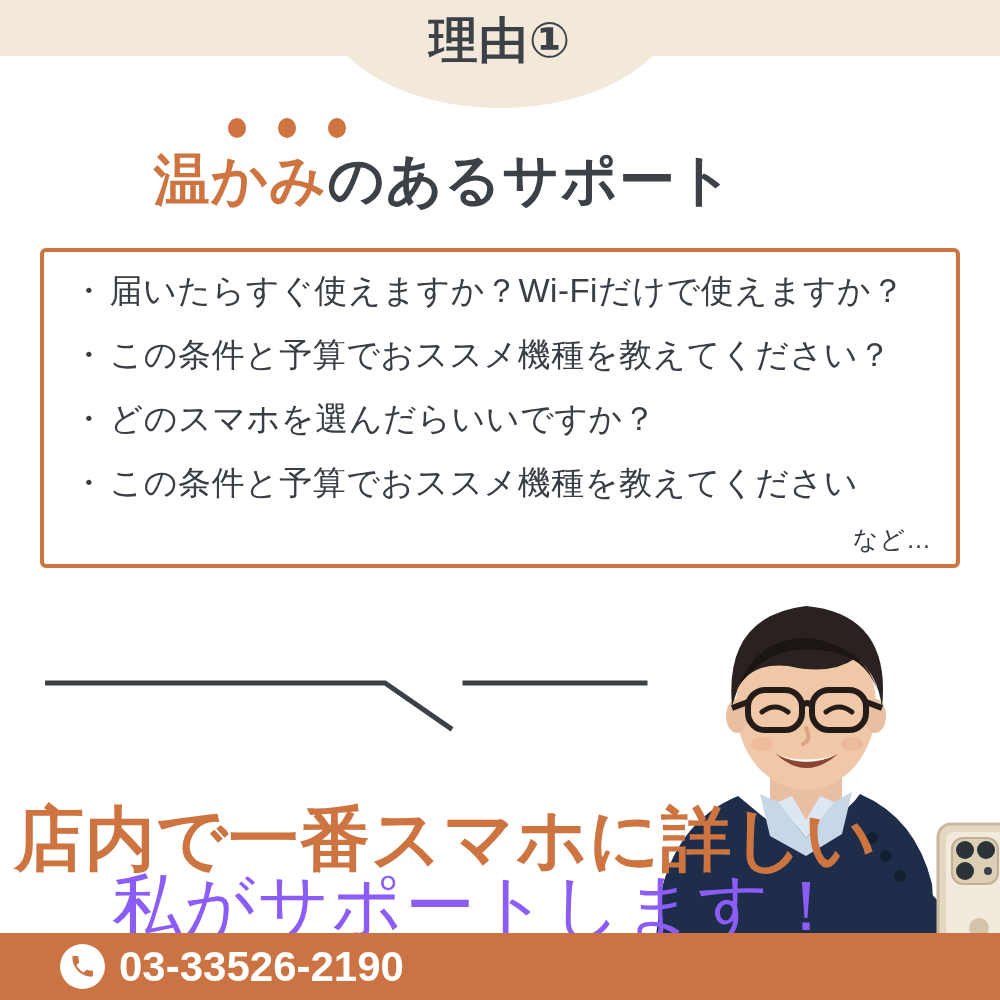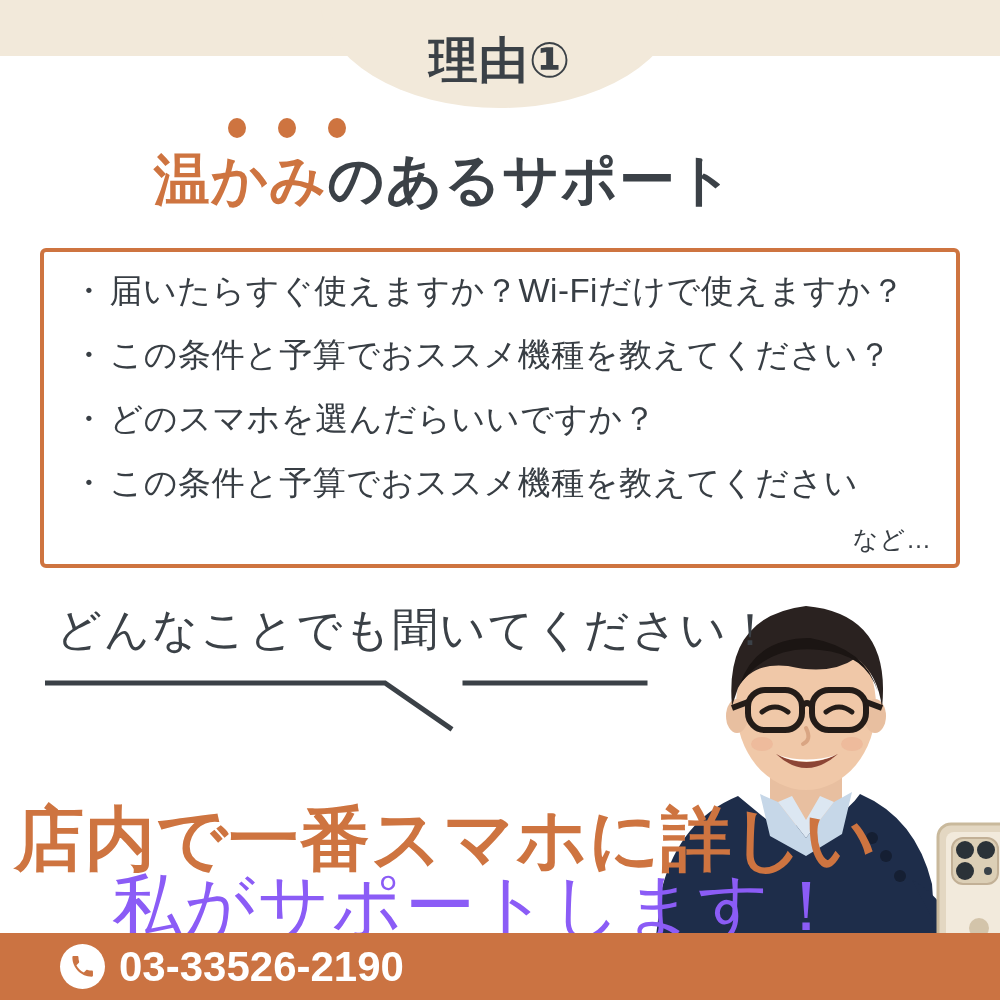--- a/index.html
+++ b/index.html
@@ -29,21 +29,21 @@
   .header-bulge {
     position:absolute;
     left:320px; top:-140px;
     width:360px; height:248px;
     background:#F2E9DA;
     border-radius:0 0 180px 180px / 0 0 110px 110px;
     z-index:1;
   }
   .header-title {
     position:absolute;
-    left:0; top:28px;
+    left:0; top:8px;
     width:1000px;
     text-align:center;
     font-size:49px;
     font-weight:bold;
     letter-spacing:1px;
     color:#3B4147;
     z-index:3;
     white-space:nowrap;
   }
 
@@ -216,21 +216,20 @@
   <div class="question-box">
     <ul class="question-list">
       <li><span class="b">・</span><span>届いたらすぐ使えますか？Wi-Fiだけで使えますか？</span></li>
       <li><span class="b">・</span><span>この条件と予算でおススメ機種を教えてください？</span></li>
       <li><span class="b">・</span><span>どのスマホを選んだらいいですか？</span></li>
       <li><span class="b">・</span><span>この条件と予算でおススメ機種を教えてください</span></li>
     </ul>
     <div class="etc-note">など…</div>
   </div>
 
-  <div class="ask-line">どんなことでも聞いてください！</div>
 
   <svg class="pointer-svg" viewBox="0 0 620 70">
     <path d="M2 18 L340 18 L405 63" fill="none" stroke="#3B4147" stroke-width="5" stroke-linecap="square"></path>
     <path d="M420 18 L600 18" fill="none" stroke="#3B4147" stroke-width="5" stroke-linecap="square"></path>
   </svg>
 
   <div class="claim-main">店内で一番スマホに詳しい</div>
   <div class="claim-sub">私がサポートします！</div>
 
   <div class="person">

